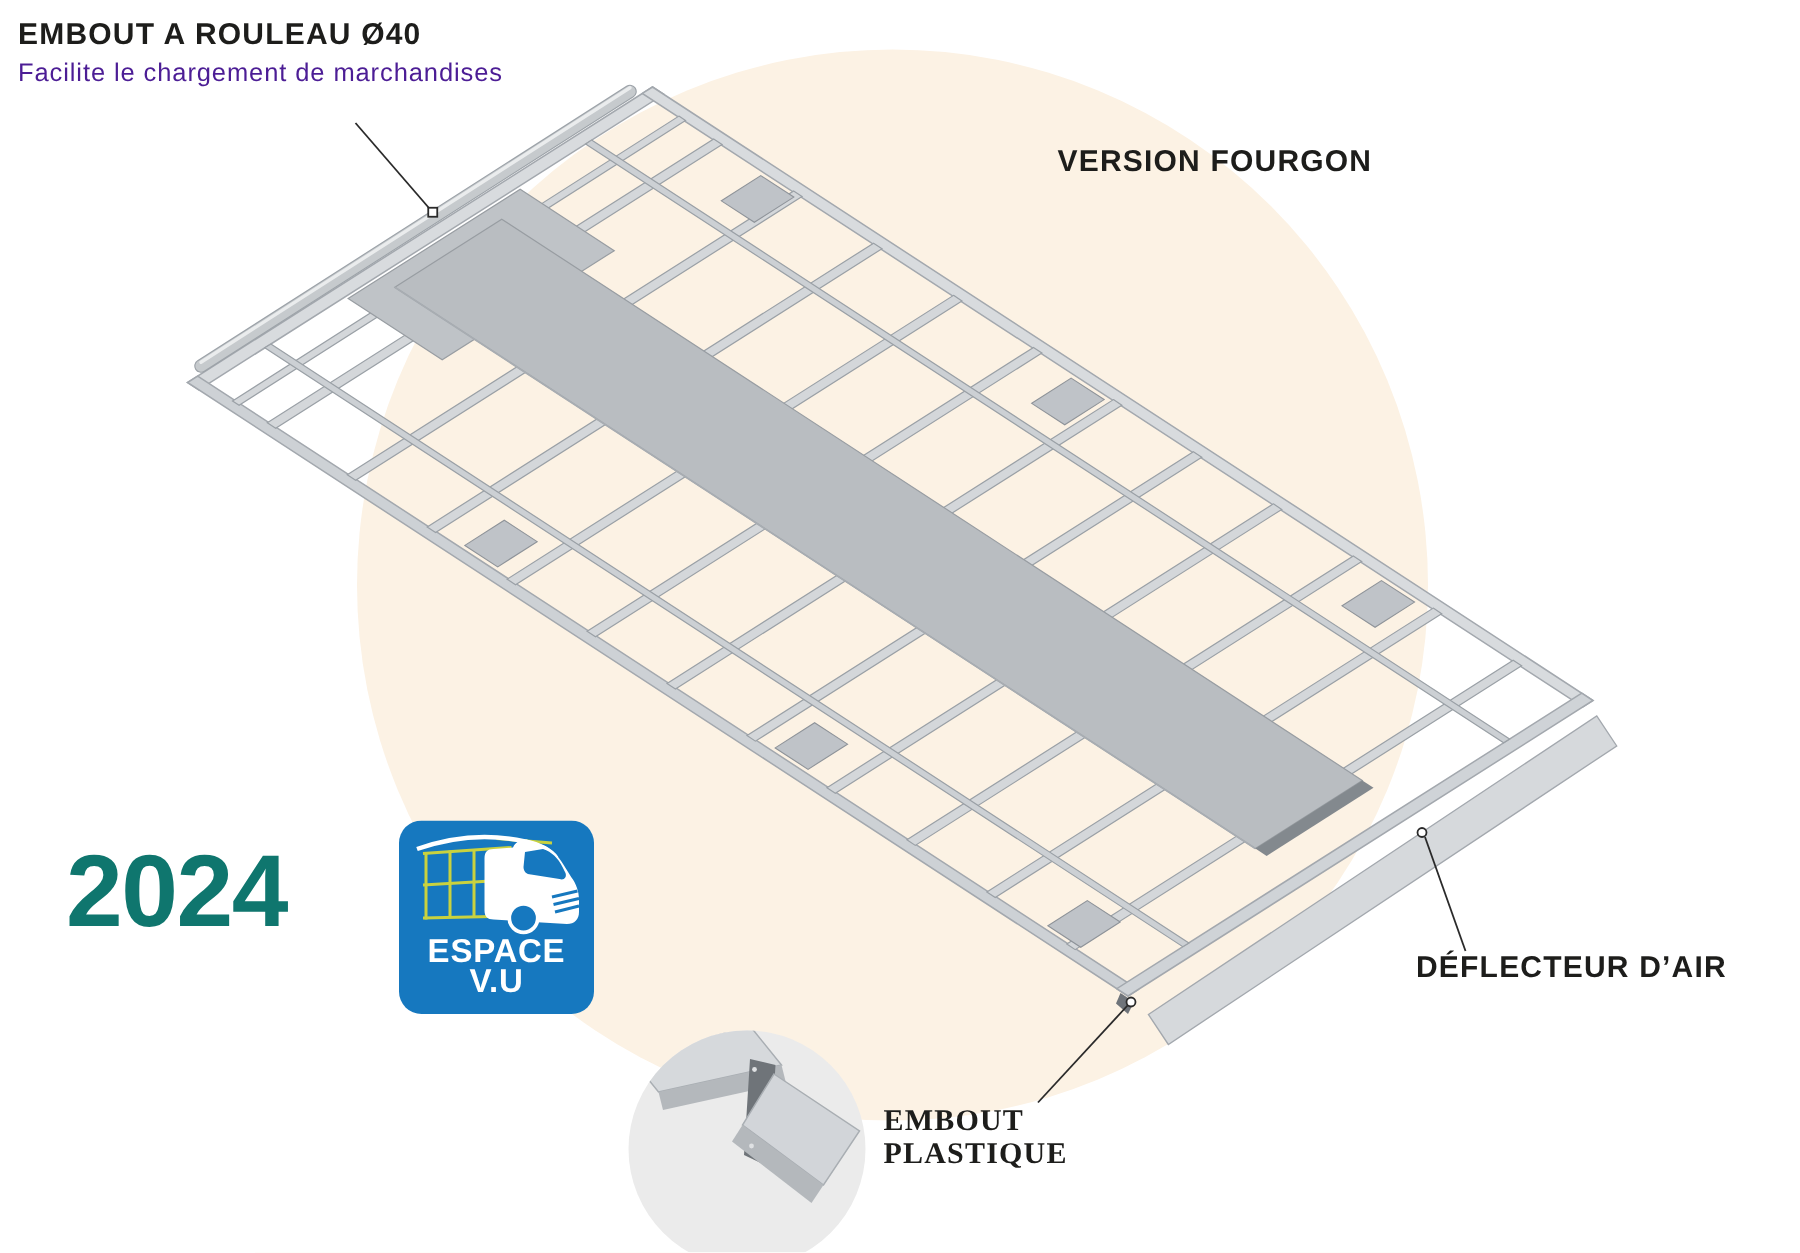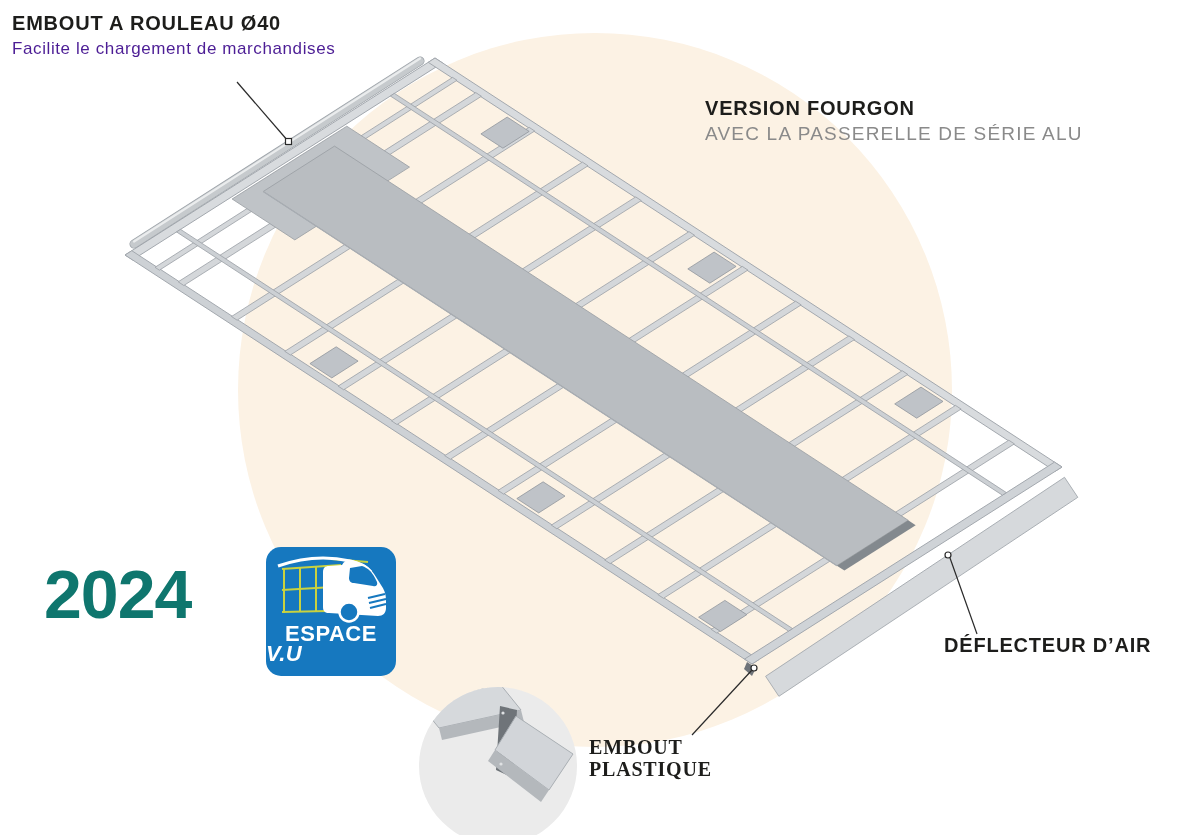--- a/index.html
+++ b/index.html
@@ -32,22 +32,22 @@
   }
   .logo{
     position:absolute;left:266px;top:547px;width:138px;height:129px;
   }
   .logo svg{position:absolute;left:0;top:0;}
   .logo .logo-line1{
     position:absolute;left:0;top:76px;width:130px;text-align:center;color:#ffffff;
     font-size:22px;font-weight:bold;letter-spacing:.5px;line-height:1;
   }
   .logo .logo-line2{
-    position:absolute;left:0;top:96px;width:130px;color:#ffffff;
-    font-size:22px;font-weight:bold;letter-spacing:.5px;line-height:1;font-style:italic;
+    position:absolute;left:0;top:96px;width:130px;text-align:center;color:#ffffff;
+    font-size:22px;font-weight:bold;letter-spacing:.5px;line-height:1;
   }
 </style>
 </head>
 <body>
 
 <div class="stage">
 
   <div class="bg-circle"></div>
 
   <svg class="scene-svg" width="1200" height="835" viewBox="0 0 1200 835">
@@ -141,21 +141,20 @@
 
   <div class="callout co-roller">
     <div class="title">EMBOUT A ROULEAU Ø40</div>
     <div class="desc">
       <span>Facilite le chargement de marchandises</span>
     </div>
   </div>
 
   <div class="callout co-version">
     <div class="title">VERSION FOURGON</div>
-    <div class="desc">AVEC LA PASSERELLE DE SÉRIE ALU</div>
   </div>
 
   <div class="callout co-deflector">
     <div class="title">DÉFLECTEUR D’AIR</div>
   </div>
 
   <div class="callout co-endcap">
     <div class="title">
       <span>EMBOUT</span>
       <span>PLASTIQUE</span>

